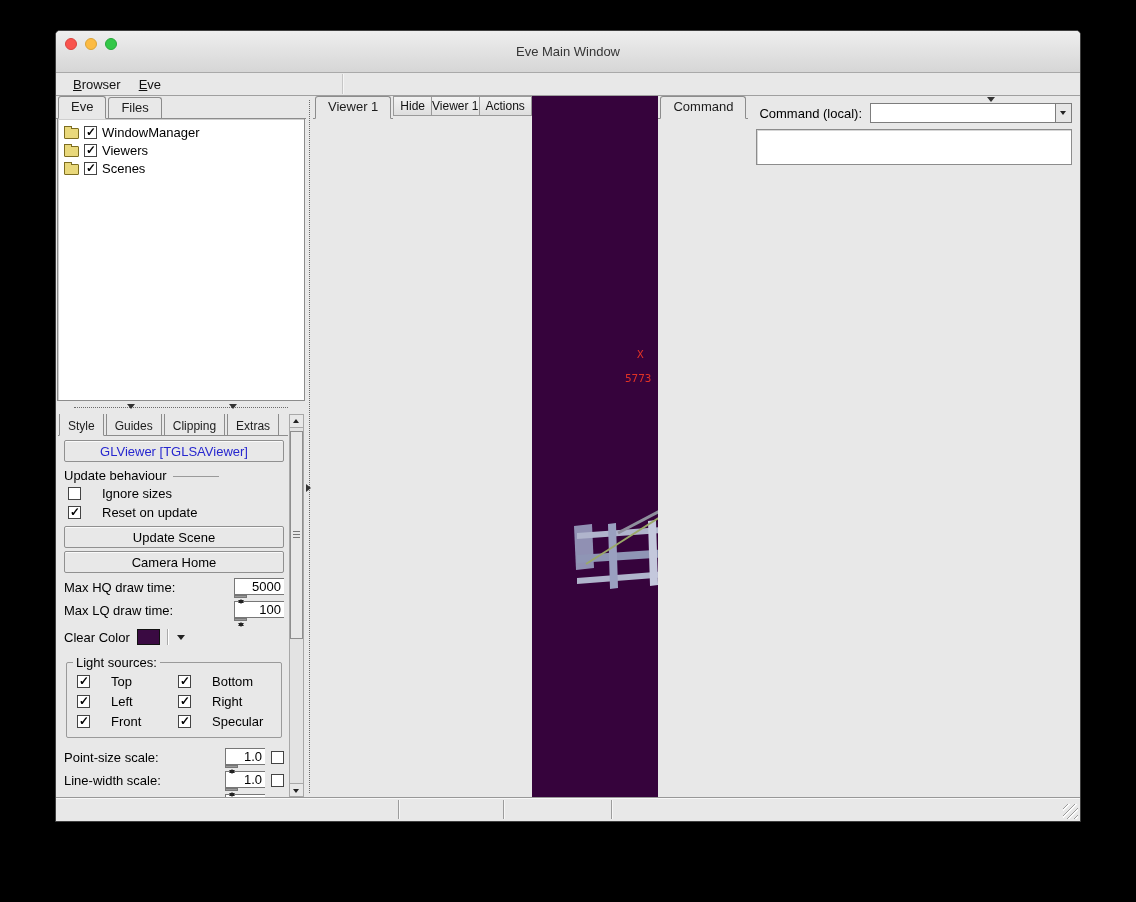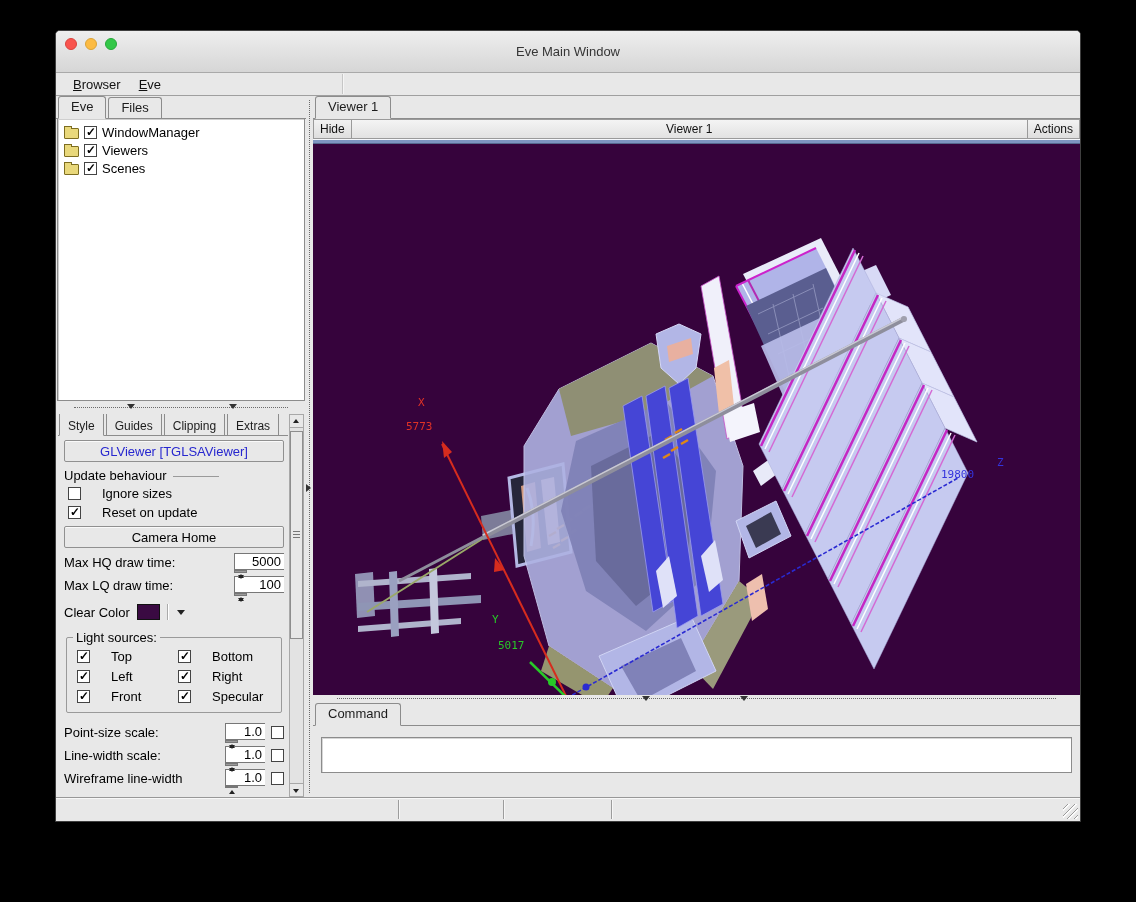--- a/index.html
+++ b/index.html
@@ -23,21 +23,21 @@
   .menu-item{padding:2px 9px;cursor:default;}
   .menu-item .accel{text-decoration:underline;}
   .menubar-sep{position:absolute;left:286px;top:1px;bottom:1px;width:1px;background:#c6c6c6;box-shadow:1px 0 0 #f5f5f5;}
   
   .main{flex:1;display:flex;min-height:0;}
   .left-dock{width:250px;flex:none;display:flex;flex-direction:column;min-height:0;}
   .vsplitter{width:7px;flex:none;position:relative;background:#e8e8e8;}
   .vsplitter .dots{position:absolute;left:3px;top:4px;bottom:4px;width:0;border-left:1px dotted #6a6a6a;}
   .vsplitter .tri-r{position:absolute;left:0px;top:388px;width:0;height:0;
     border-top:4px solid transparent;border-bottom:4px solid transparent;border-left:5px solid #333;}
-  .right-dock{flex:1;display:flex;flex-direction:column;min-width:0;}
+  .right-dock{flex:1;display:flex;flex-direction:row;min-width:0;}
   
   .tabbar{height:23px;flex:none;display:flex;align-items:flex-end;border-bottom:1px solid #8c8c8c;padding-left:2px;background:#e8e8e8;}
   .tab{font-size:13px;color:#1c1c1c;background:#e8e8e8;border:1px solid #8c8c8c;border-bottom:none;
     border-radius:3px 3px 0 0;padding:2px 12px 3px 12px;margin-right:2px;position:relative;}
   .tab.active{margin-bottom:-1px;padding-bottom:4px;background:#e8e8e8;border-bottom:1px solid #e8e8e8;z-index:2;}
   .tab.small{font-size:12px;padding:15px 8px 2px 8px;}
   
   .tree-panel{height:282px;flex:none;background:#fff;border:1px solid #8c8c8c;border-top:none;margin:0 1px;
     box-shadow:inset 1px 1px 0 #cfcfcf;padding:4px 2px;overflow:hidden;}
   .tree-row{display:flex;align-items:center;height:18px;gap:5px;padding-left:4px;font-size:13px;color:#000;}
@@ -209,20 +209,21 @@
               <span>Ignore sizes</span>
             </div>
             <div class="cb-row">
               <span class="cb">
                   <span class="cb-mark">✓</span>
                 </span>
               <span>Reset on update</span>
             </div>
 
             <div class="btn-stack">
+              <button class="wide-btn">Update Scene</button>
               <button class="wide-btn">Camera Home</button>
             </div>
 
             <div class="spin-row">
               <span class="lbl">Max HQ draw time:</span>
               <span class="spinbox">
                 <input class="spin-val" value="5000" style="">
                 <span class="spin-btns">
                     <span class="sb">
                       <i class="tri-up"></i>
@@ -530,20 +531,29 @@
         <div class="dots" style="left:24px;right:24px;top:3px;"></div>
         <div class="tri-d" style="left:329px;top:1px;"></div>
         <div class="tri-d" style="left:427px;top:1px;"></div>
       </div>
 
       <div class="tabbar">
         <span class="tab active">Command</span>
       </div>
 
       <div class="cmd-panel">
+        <div class="cmd-row">
+          <span class="cmd-label">Command (local):</span>
+          <span class="combo">
+            <input value="" style="">
+            <span class="drop">
+                <i class="tri-dn"></i>
+              </span>
+          </span>
+        </div>
         <div class="cmd-output"></div>
       </div>
     </div>
   </div>
 
   <div class="statusbar">
     <div class="status-cell c0"></div>
     <div class="status-sep"></div>
     <div class="status-cell c1"></div>
     <div class="status-sep"></div>

